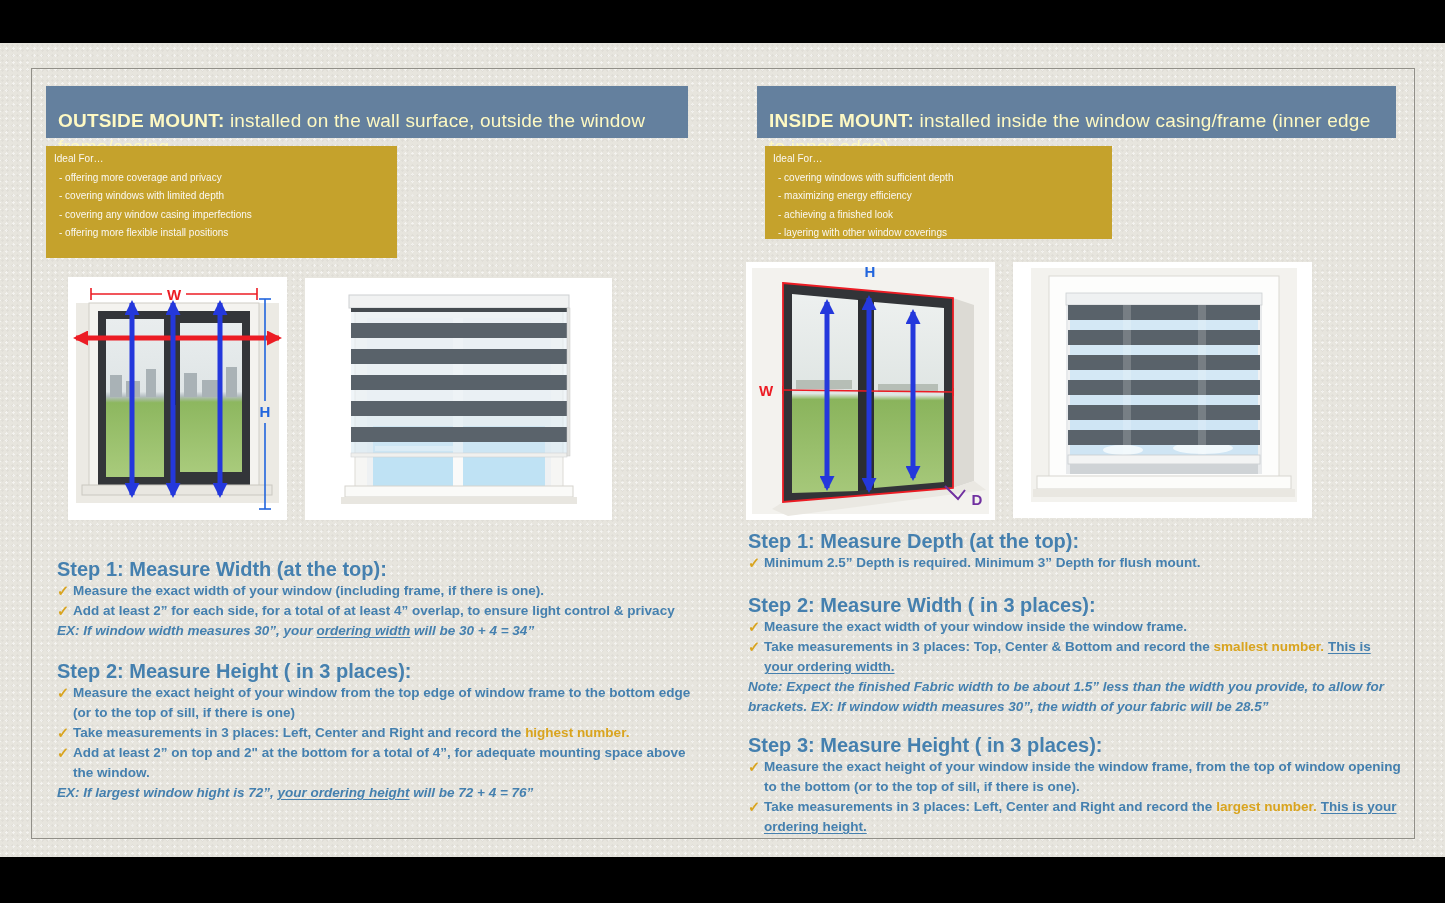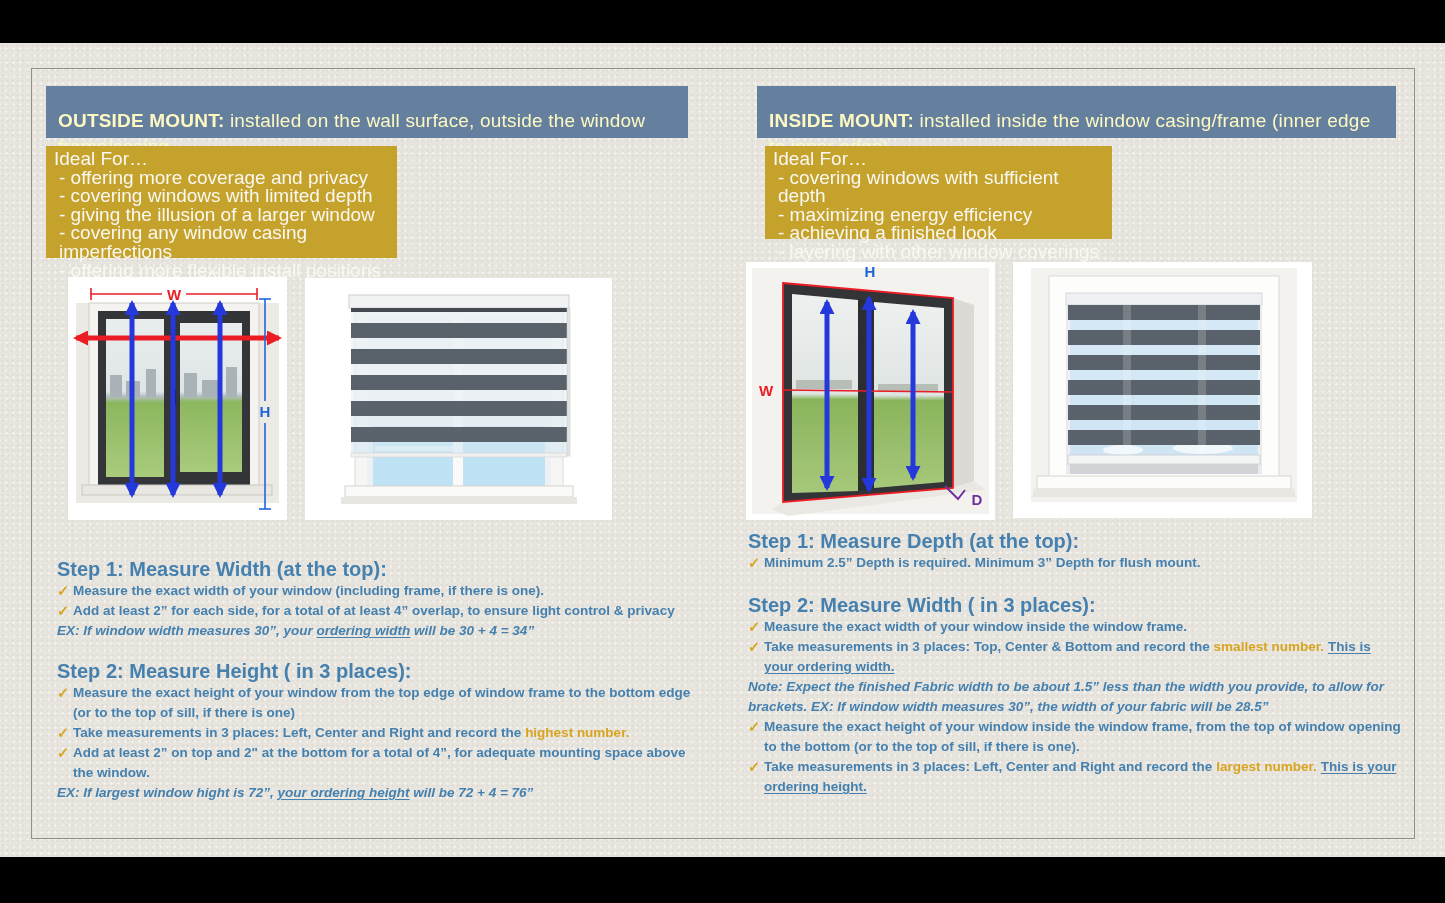--- a/index.html
+++ b/index.html
@@ -27,21 +27,21 @@
     position:absolute;background:#64809e;color:#fef9c3;
     font-size:19px;line-height:26px;padding:22px 12px;box-sizing:border-box;
     letter-spacing:0.2px;
   }
   .hdr-left{left:46px;top:43px;width:642px;height:52px;}
   .hdr-right{left:757px;top:43px;width:639px;height:52px;}
   .hdr-bold{font-weight:700;}
   
   .ideal-box{
     position:absolute;background:#c5a22c;color:#faf8f2;
-    font-size:19px;line-height:18.6px;padding:4px 10px 6px 8px;box-sizing:border-box;
+    font-size:10px;line-height:18.6px;padding:4px 10px 6px 8px;box-sizing:border-box;
   }
   .ideal-left{left:46px;top:103px;width:351px;height:112px;}
   .ideal-right{left:765px;top:103px;width:347px;height:93px;}
   .ideal-item{padding-left:5px;}
   
   .card{position:absolute;background:#fff;}
   .cardA{left:68px;top:234px;width:219px;height:243px;}
   .cardB{left:305px;top:235px;width:307px;height:242px;}
   .cardC{left:746px;top:219px;width:249px;height:258px;}
   .cardD{left:1013px;top:219px;width:299px;height:256px;}
@@ -74,21 +74,20 @@
     <div class="inner-border"></div>
 
     <div class="header-bar hdr-left">
       <span class="hdr-bold">OUTSIDE MOUNT:</span><span> installed on the wall surface, outside the window frame/casing.</span>
     </div>
 
     <div class="ideal-box ideal-left">
       <div>Ideal For…</div>
       <div class="ideal-item">- offering more coverage and privacy</div>
       <div class="ideal-item">- covering windows with limited depth</div>
-      <div class="ideal-item">- giving the illusion of a larger window</div>
       <div class="ideal-item">- covering any window casing imperfections</div>
       <div class="ideal-item">- offering more flexible install positions</div>
     </div>
 
     <div class="card cardA">
       <svg viewBox="0 0 219 243">
         <defs>
           <marker id="mrA" markerWidth="15" markerHeight="15" refX="12" refY="7.5" orient="auto-start-reverse" markerUnits="userSpaceOnUse">
               <path d="M0,0 L15,7.5 L0,15 Z" fill="#ec1c24"></path>
             </marker>
@@ -304,20 +303,21 @@
       <div class="check-row">
         <span class="check">✓</span>
         <span class="ct">Measure the exact width of your window inside the window frame.</span>
       </div>
       <div class="check-row">
         <span class="check">✓</span>
         <span class="ct"><span>Take measurements in 3 places: Top, Center &amp; Bottom and record the </span><span class="seg-gold">smallest number.</span><span class="seg-ul sp">This is your ordering width.</span></span>
       </div>
       <div class="ex-line">Note: Expect the finished Fabric width to be about 1.5” less than the width you provide, to allow for brackets. EX: If window width measures 30”, the width of your fabric will be 28.5”</div>
 
+      <div class="step-heading mt18">Step 3: Measure Height ( in 3 places):</div>
       <div class="check-row">
         <span class="check">✓</span>
         <span class="ct">Measure the exact height of your window inside the window frame, from the top of window opening to the bottom (or to the top of sill, if there is one).</span>
       </div>
       <div class="check-row">
         <span class="check">✓</span>
         <span class="ct"><span>Take measurements in 3 places: Left, Center and Right and record the </span><span class="seg-gold">largest number.</span><span class="seg-ul sp">This is your ordering height.</span></span>
       </div>
     </div>
 

